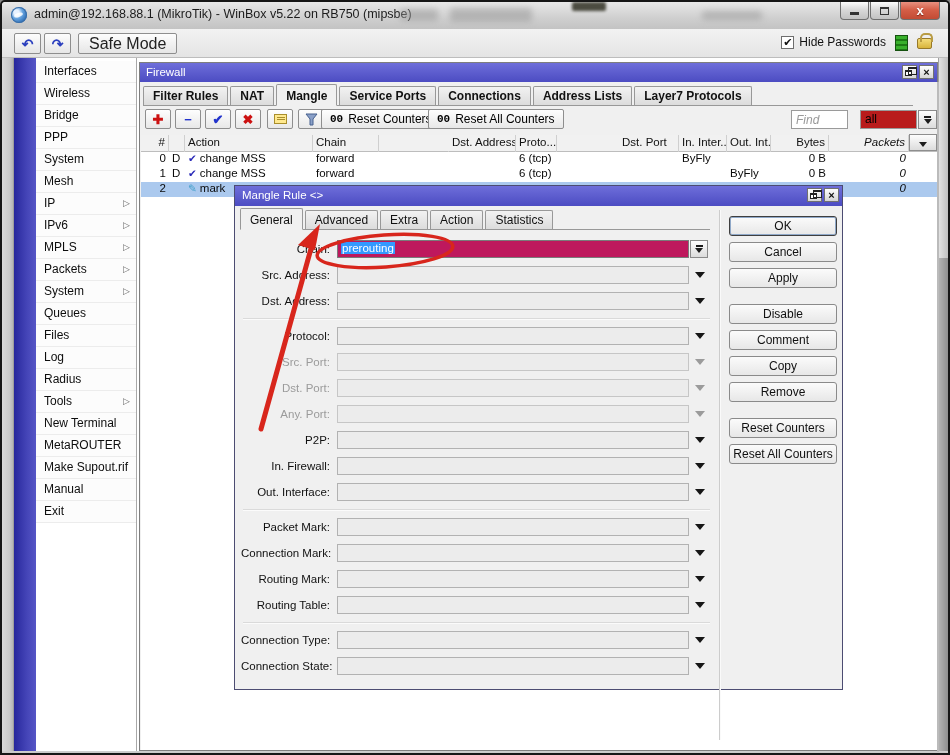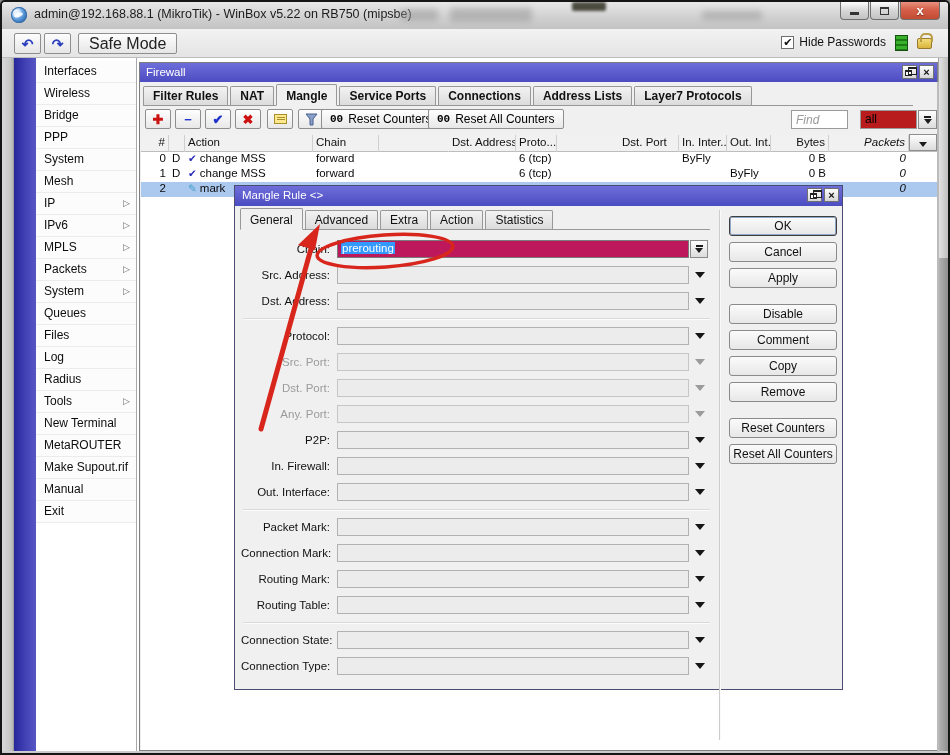--- a/index.html
+++ b/index.html
@@ -560,30 +560,30 @@
           <div class="frow">
             <div class="flabel">Routing Table:</div>
             <div class="finput"></div>
             <div class="fld-arrow"></div>
           </div>
           <div class="fsep"></div>
         </div>
 
         <div>
           <div class="frow">
+            <div class="flabel">Connection Type:</div>
+            <div class="finput"></div>
+            <div class="fld-arrow"></div>
+          </div>
+
+        </div>
+
+        <div>
+          <div class="frow">
             <div class="flabel">Connection State:</div>
-            <div class="finput"></div>
-            <div class="fld-arrow"></div>
-          </div>
-
-        </div>
-
-        <div>
-          <div class="frow">
-            <div class="flabel">Connection Type:</div>
             <div class="finput"></div>
             <div class="fld-arrow"></div>
           </div>
 
         </div>
 
     </div>
 
     <div class="dlg-vline"></div>
     <div class="dlg-btns">

